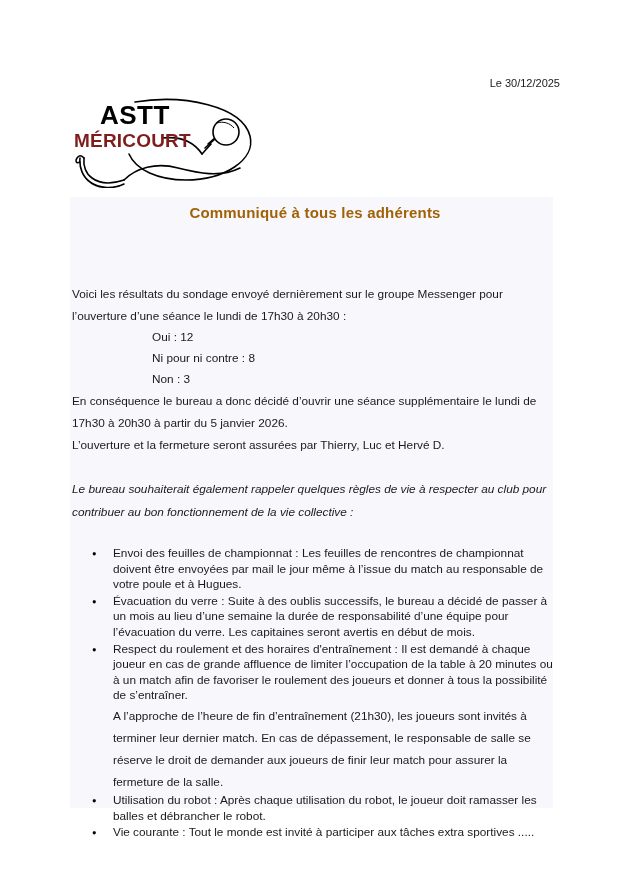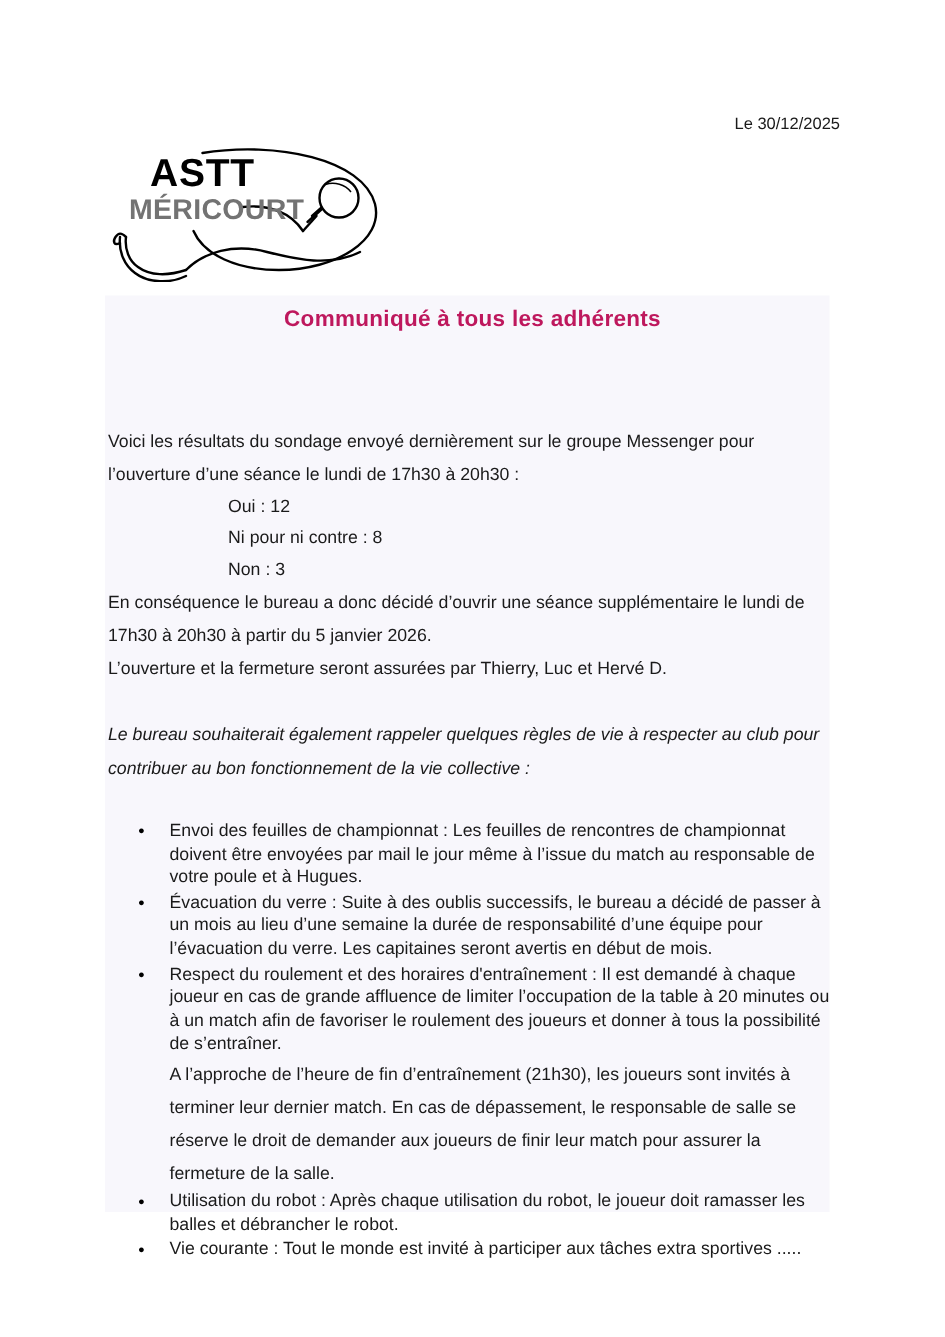--- a/index.html
+++ b/index.html
@@ -50,26 +50,26 @@
     top: 7px;
     font-size: 26px;
     font-weight: bold;
     letter-spacing: 0.5px;
     color: #000;
     font-family: "Liberation Sans", sans-serif;
     line-height: 32px;
   }
   .logo-text-mericourt {
     position: absolute;
-    left: 12px;
+    left: 0px;
     top: 38px;
     font-size: 19px;
     font-weight: bold;
     letter-spacing: 0.2px;
-    color: #737373;
+    color: #7f1d1d;
     font-family: "Liberation Sans", sans-serif;
     line-height: 22px;
   }
 
   
   .tint-block {
     position: absolute;
     left: 70px;
     top: 197px;
     width: 483px;
@@ -82,21 +82,21 @@
     position: absolute;
     left: 0;
     top: 197px;
     width: 630px;
   }
 
   .doc-title {
     text-align: center;
     font-size: 15px;
     font-weight: bold;
-    color: #be185d;
+    color: #a16207;
     margin: 0;
     padding: 6px 70px 0 70px;
     line-height: 20px;
     letter-spacing: 0.2px;
   }
 
   .para {
     font-size: 11.8px;
     line-height: 22px;
     color: #1a1a1a;

